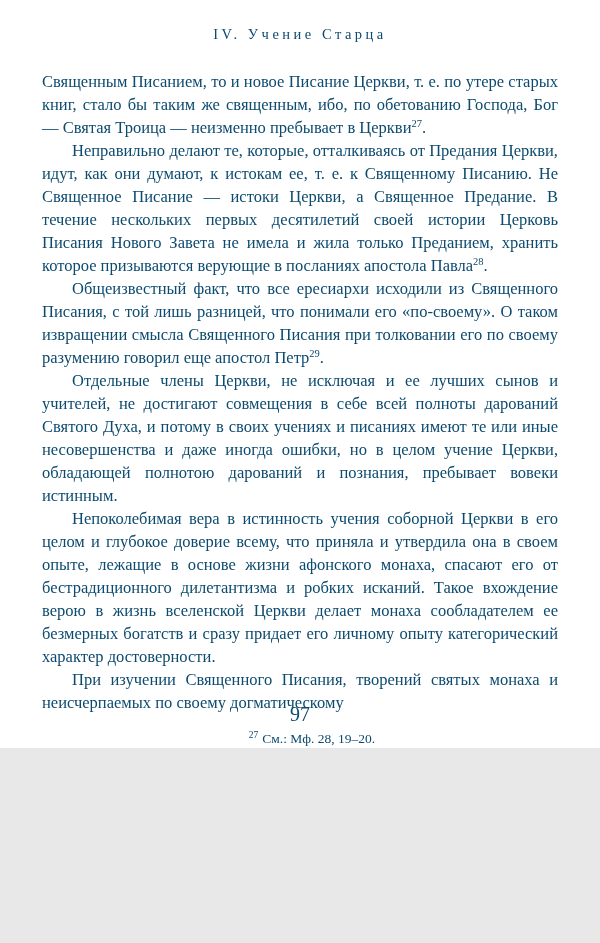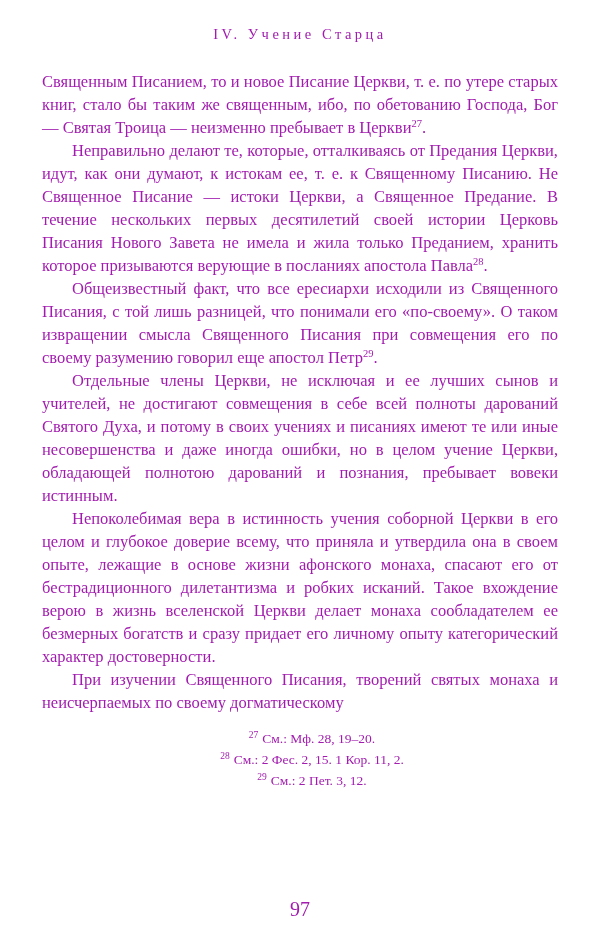--- a/index.html
+++ b/index.html
@@ -1,22 +1,22 @@
 <!DOCTYPE html>
 <html><head>
 <meta charset="utf-8">
 <style>
   * { margin: 0; padding: 0; box-sizing: border-box; }
   html, body { background: #e8e8e8; }
   .page {
     width: 600px;
-    height: 943px;
+    height: 748px;
     margin: 0 auto;
     background: #ffffff;
-    color: #a21caf;
+    color: #0c4a6e;
     font-family: "Liberation Serif", "DejaVu Serif", serif;
     position: relative;
     padding: 26px 42px 0 42px;
     overflow: hidden;
   }
   .running-head {
     text-align: center;
     font-size: 14.5px;
     letter-spacing: 3.5px;
     margin-bottom: 27px;
@@ -60,21 +60,21 @@
 
 <div class="page">
 
   <div class="running-head">IV. Учение Старца</div>
 
   <div class="body-text">
     <p><span>Священным Писанием, то и новое Писание Церкви, т. е. по утере старых книг, стало бы таким же священным, ибо, по обетованию Господа, Бог — Святая Троица — неизменно пребывает в Церкви</span><sup class="fn-ref">27</sup><span>.</span></p>
 
     <p class="indent"><span>Неправильно делают те, которые, отталкиваясь от Предания Церкви, идут, как они думают, к истокам ее, т. е. к Священному Писанию. Не Священное Писание — истоки Церкви, а Священное Предание. В течение нескольких первых десятилетий своей истории Церковь Писания Нового Завета не имела и жила только Преданием, хранить которое призываются верующие в посланиях апостола Павла</span><sup class="fn-ref">28</sup><span>.</span></p>
 
-    <p class="indent"><span>Общеизвестный факт, что все ересиархи исходили из Священного Писания, с той лишь разницей, что понимали его «по-своему». О таком извращении смысла Священного Писания при совмещения его по своему разумению говорил еще апостол Петр</span><sup class="fn-ref">29</sup><span>.</span></p>
+    <p class="indent"><span>Общеизвестный факт, что все ересиархи исходили из Священного Писания, с той лишь разницей, что понимали его «по-своему». О таком извращении смысла Священного Писания при толковании его по своему разумению говорил еще апостол Петр</span><sup class="fn-ref">29</sup><span>.</span></p>
 
     <p class="indent"><span>Отдельные члены Церкви, не исключая и ее лучших сынов и учителей, не достигают совмещения в себе всей полноты дарований Святого Духа, и потому в своих учениях и писаниях имеют те или иные несовершенства и даже иногда ошибки, но в целом учение Церкви, обладающей полнотою дарований и познания, пребывает вовеки истинным.</span></p>
 
     <p class="indent"><span>Непоколебимая вера в истинность учения соборной Церкви в его целом и глубокое доверие всему, что приняла и утвердила она в своем опыте, лежащие в основе жизни афонского монаха, спасают его от бестрадиционного дилетантизма и робких исканий. Такое вхождение верою в жизнь вселенской Церкви делает монаха сообладателем ее безмерных богатств и сразу придает его личному опыту категорический характер достоверности.</span></p>
 
     <p class="indent"><span>При изучении Священного Писания, творений святых монаха и неисчерпаемых по своему догматическому</span></p>
   </div>
 
   <div class="footnotes">
     <div class="footnote"><sup class="fn-marker">27</sup><span>См.: Мф. 28, 19–20.</span></div>

